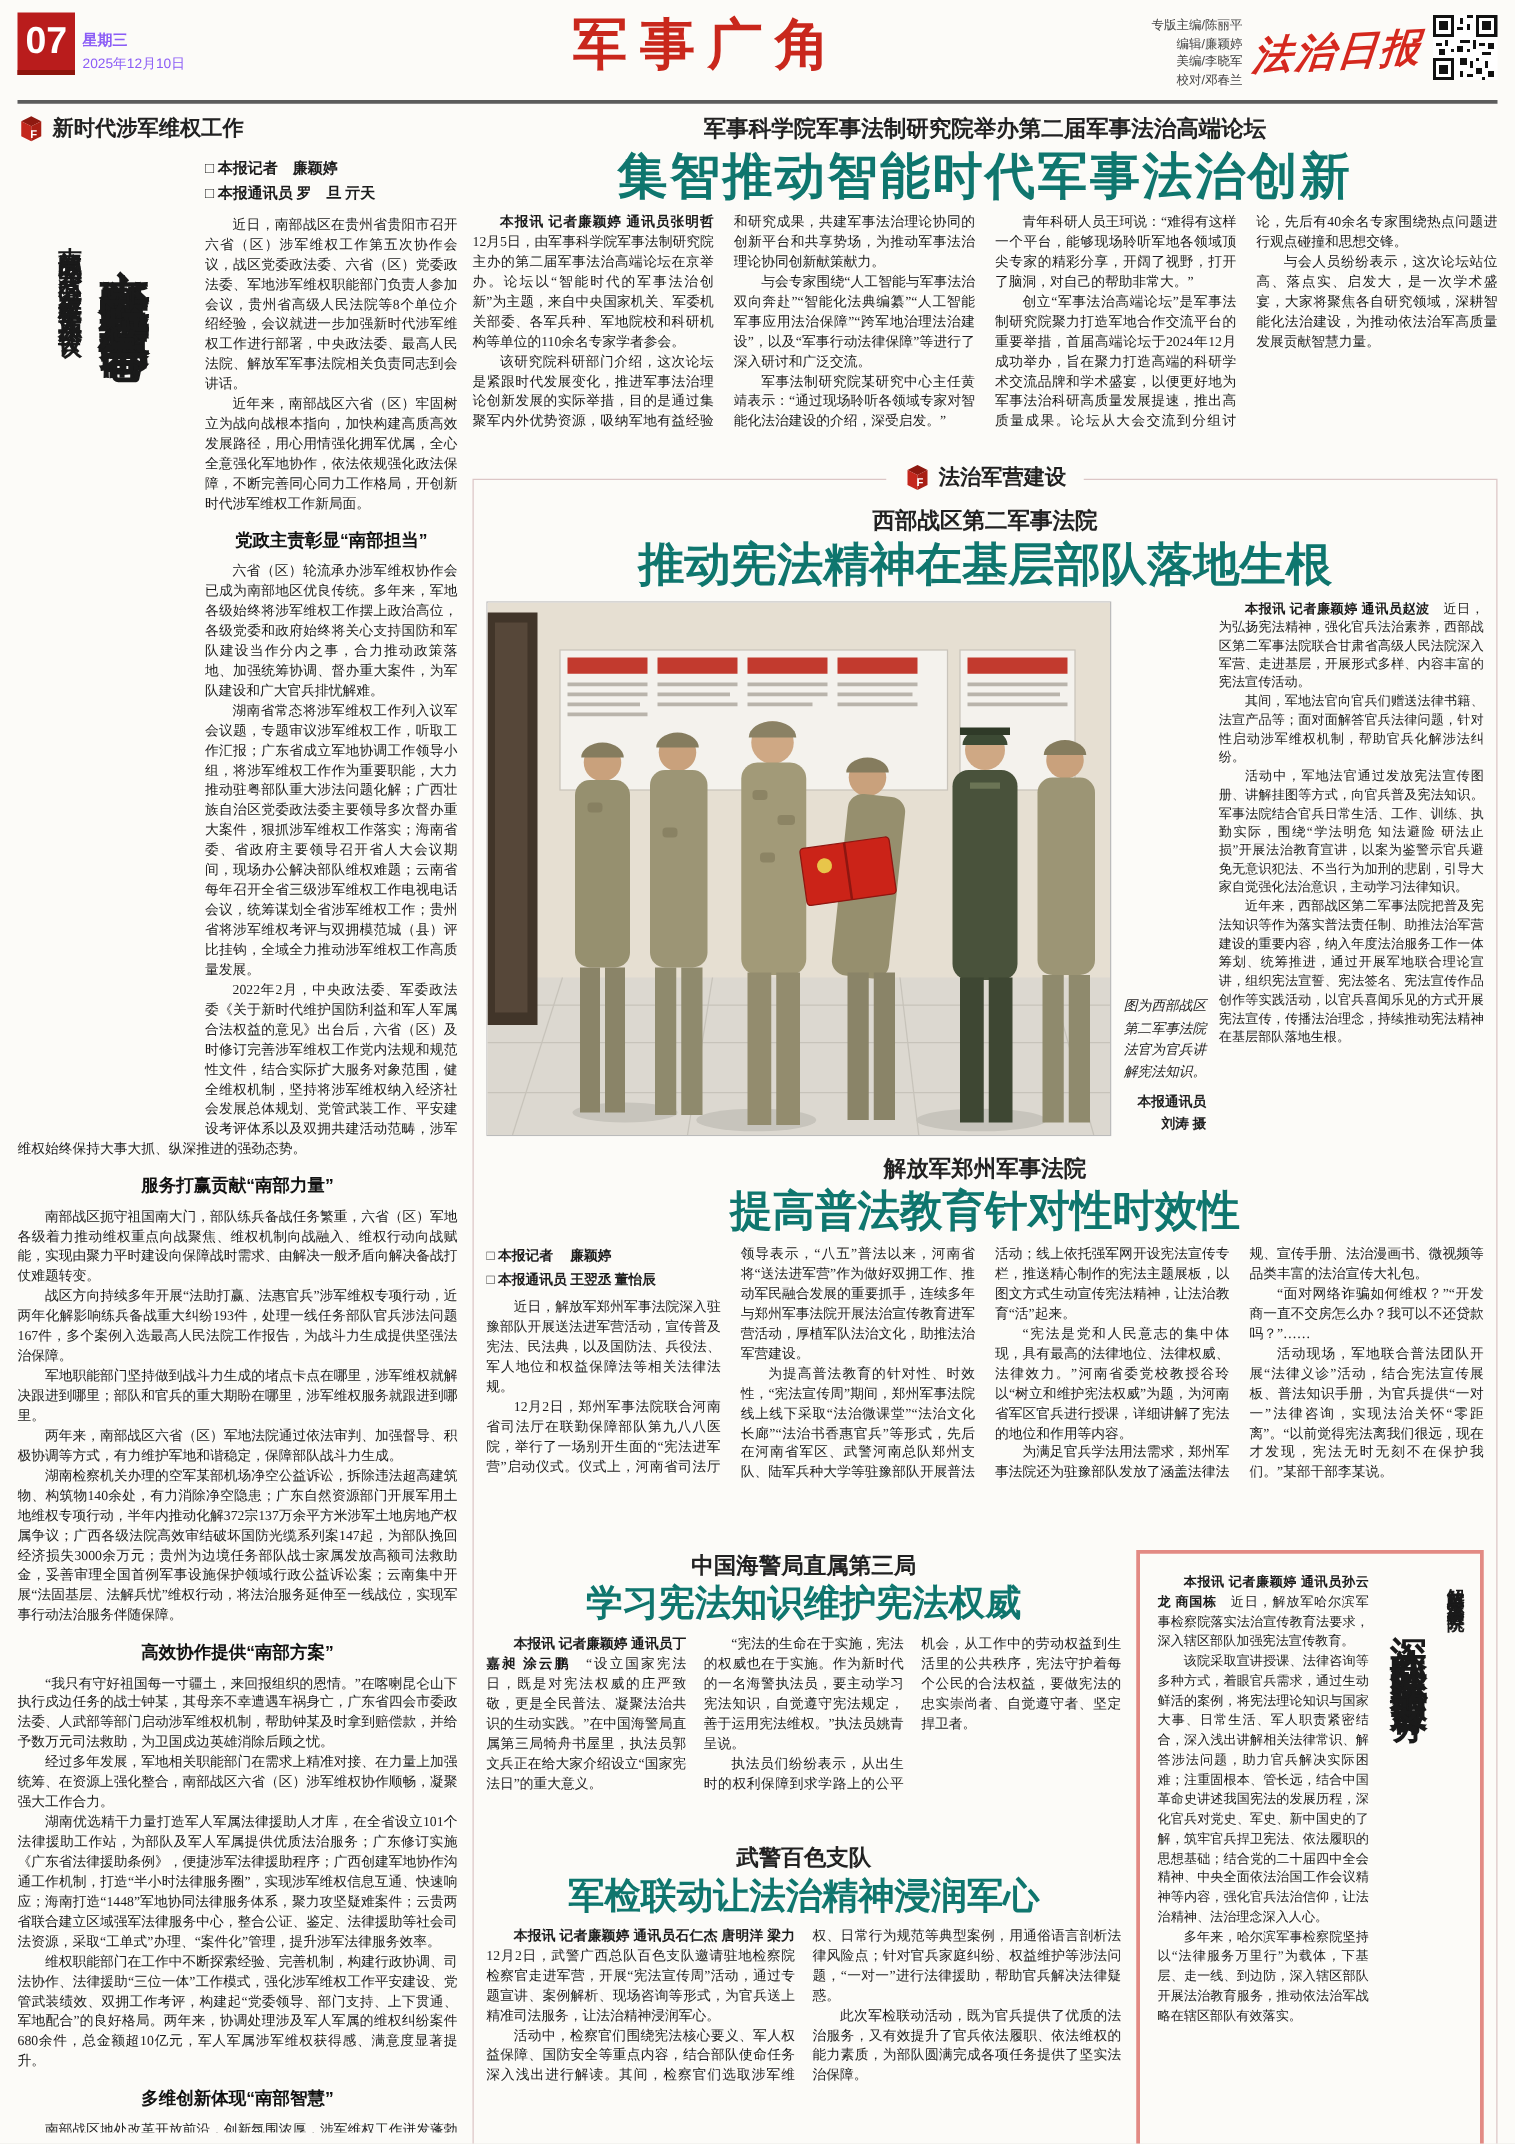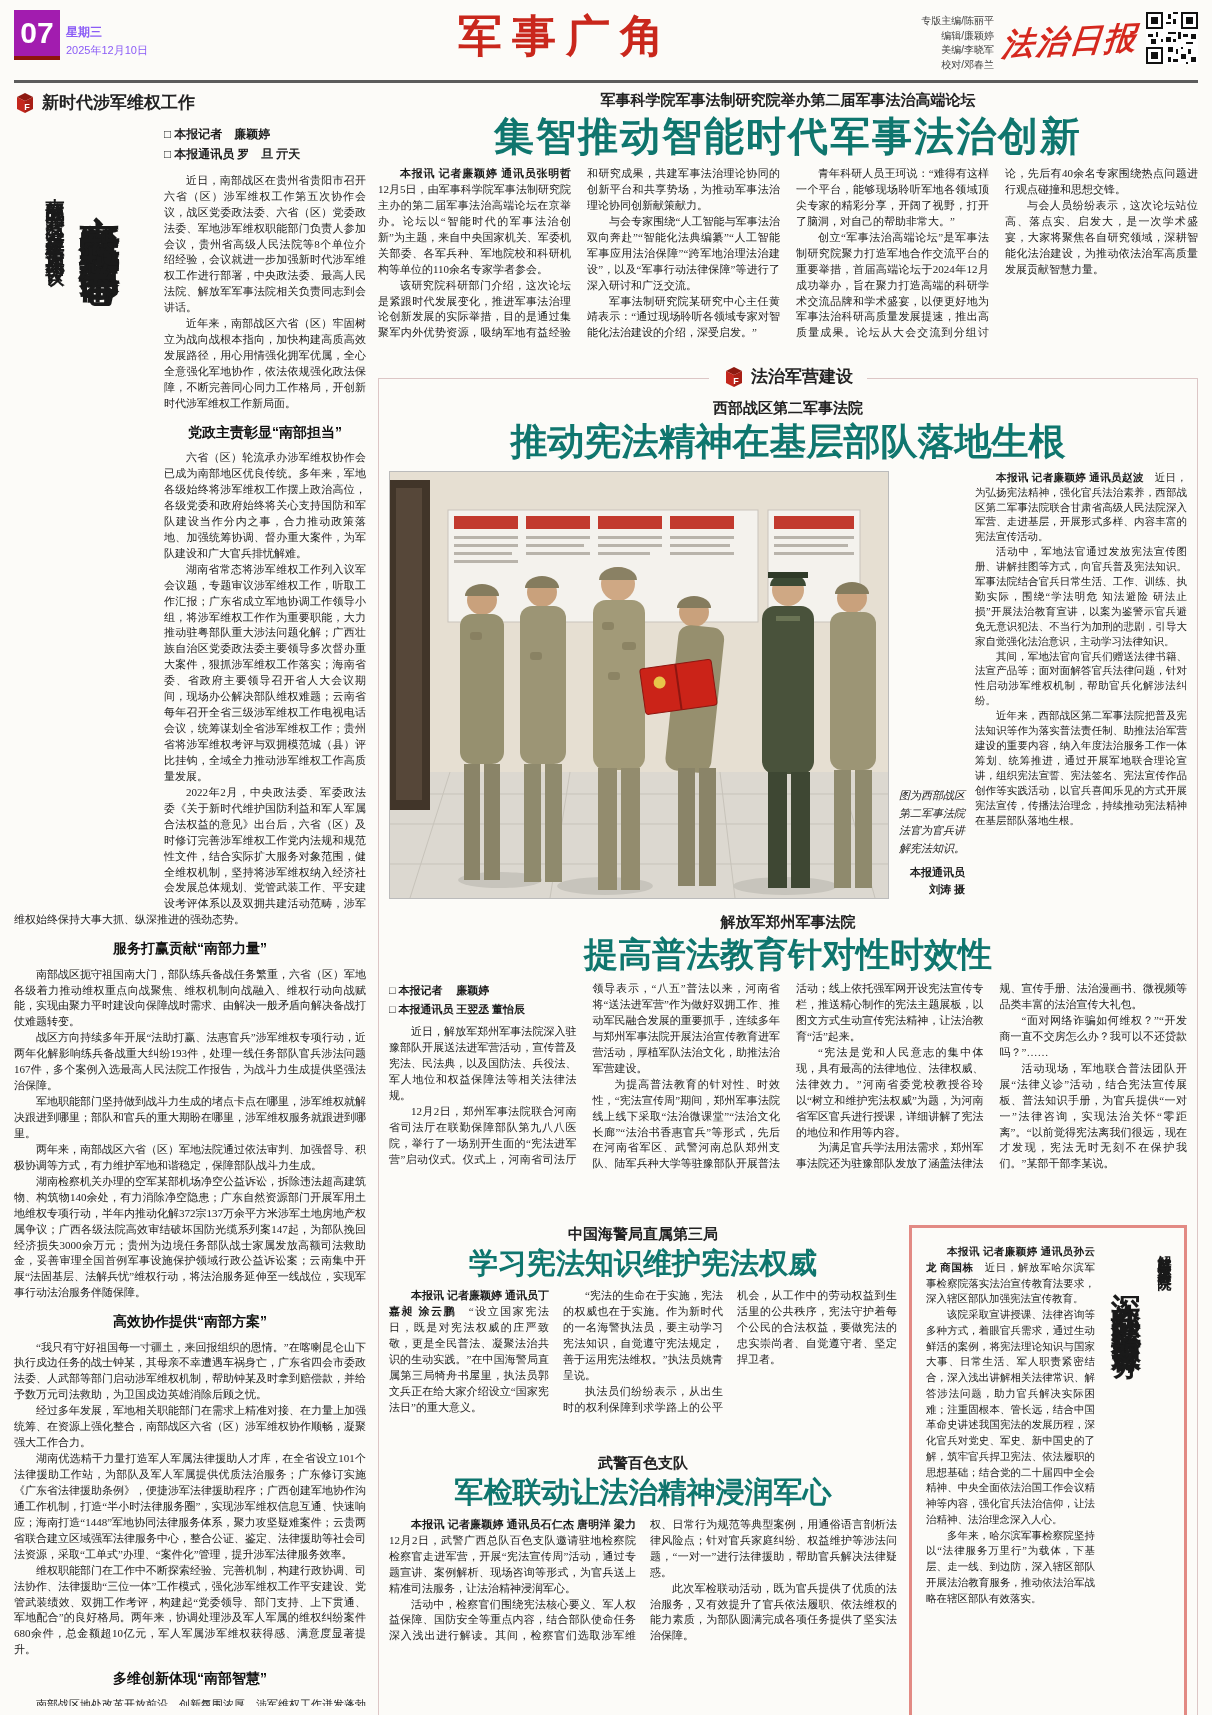--- a/index.html
+++ b/index.html
@@ -2,21 +2,21 @@
 <html><head>
 <meta charset="utf-8">
 <style>
   html,body{margin:0;padding:0;background:#e9e7e2;}
   .page{position:relative;width:1212px;height:1715px;background:#fcfbf8;margin:0 auto;
         overflow:hidden;font-family:"Liberation Serif",serif;color:#1c1c1c;}
   
   header{display:flex;align-items:flex-start;justify-content:space-between;
          padding:10px 14px 6px 14px;height:64px;}
   .ph-left{display:flex;align-items:flex-start;gap:6px;width:250px;}
-  .pn-box{width:46px;height:46px;background:#a21caf;color:#fff;font-family:"Liberation Sans",sans-serif;
+  .pn-box{width:46px;height:46px;background:#b91c1c;color:#fff;font-family:"Liberation Sans",sans-serif;
           font-weight:bold;font-size:30px;display:flex;align-items:center;justify-content:center;
           border-bottom:4px solid #8e150d;}
   .pn-meta{font-family:"Liberation Sans",sans-serif;color:#8b5cf6;margin-top:14px;}
   .pn-weekday{font-size:12px;font-weight:bold;}
   .pn-date{font-size:11px;margin-top:2px;}
   .ptitle{margin:4px 0 0 0;font-family:"Liberation Sans",sans-serif;font-weight:bold;
           font-size:44px;color:#c9271c;letter-spacing:10px;line-height:1;}
   .ph-right{display:flex;align-items:flex-start;gap:8px;width:330px;justify-content:flex-end;}
   .credits{font-family:"Liberation Sans",sans-serif;font-size:10px;color:#444;text-align:right;
            line-height:1.45;margin-top:4px;white-space:nowrap;}
@@ -39,21 +39,21 @@
   .a1-kicker{writing-mode:vertical-rl;font-family:"Liberation Sans",sans-serif;font-weight:bold;
              font-size:19px;letter-spacing:3px;color:#1a1a1a;margin-left:28px;}
   .a1-headline{writing-mode:vertical-rl;font-family:"Liberation Sans",sans-serif;font-weight:bold;
                font-size:41px;letter-spacing:4px;color:#1a1a1a;line-height:1.12;}
   .byline-block{font-weight:bold;font-size:12px;line-height:1.7;margin:2px 0 8px 0;}
   .a1-body{font-size:11px;line-height:1.45;text-align:justify;}
   .a1-body p{margin:0;text-indent:2em;}
   .a1-body h3{font-family:"Liberation Sans",sans-serif;font-size:14px;text-align:center;
               margin:10px 0 8px 0;color:#111;}
   
-  .kicker{font-family:"Liberation Sans",sans-serif;font-weight:bold;font-size:15px;
+  .kicker{font-family:"Liberation Sans",sans-serif;font-weight:bold;font-size:18px;
           text-align:center;color:#222;}
   h2.headline{font-family:"Liberation Sans",sans-serif;font-weight:bold;text-align:center;
               color:#0f766e;margin:4px 0 8px 0;line-height:1.1;}
   .a2 h2.headline{font-size:40px;letter-spacing:2px;}
   .body-cols{font-size:11px;line-height:1.45;text-align:justify;overflow:hidden;}
   .body-cols p{margin:0;text-indent:2em;}
   .lead b{font-weight:bold;}
   .cols4{columns:4;column-gap:16px;}
   .cols3{columns:3;column-gap:14px;}
   .cols2{columns:2;column-gap:14px;}
@@ -338,22 +338,22 @@
                   <rect x="465" y="298" width="17" height="118" fill="#8f8a6d"></rect>
               </g>
             </svg>
             <div class="caption">
               <div class="cap-text">图为西部战区第二军事法院法官为官兵讲解宪法知识。</div>
               <div class="credit">本报通讯员 刘涛 摄</div>
             </div>
             <div class="a3-body">
               <p class="lead"><b>本报讯 记者廉颖婷 通讯员赵波　</b><span>近日，为弘扬宪法精神，强化官兵法治素养，西部战区第二军事法院联合甘肃省高级人民法院深入军营、走进基层，开展形式多样、内容丰富的宪法宣传活动。</span></p>
               <div>
+                  <p>其间，军地法官向官兵们赠送法律书籍、法宣产品等；面对面解答官兵法律问题，针对性启动涉军维权机制，帮助官兵化解涉法纠纷。</p>
                   <p>活动中，军地法官通过发放宪法宣传图册、讲解挂图等方式，向官兵普及宪法知识。军事法院结合官兵日常生活、工作、训练、执勤实际，围绕“学法明危 知法避险 研法止损”开展法治教育宣讲，以案为鉴警示官兵避免无意识犯法、不当行为加刑的悲剧，引导大家自觉强化法治意识，主动学习法律知识。</p>
-                  <p>其间，军地法官向官兵们赠送法律书籍、法宣产品等；面对面解答官兵法律问题，针对性启动涉军维权机制，帮助官兵化解涉法纠纷。</p>
                   <p>近年来，西部战区第二军事法院把普及宪法知识等作为落实普法责任制、助推法治军营建设的重要内容，纳入年度法治服务工作一体筹划、统筹推进，通过开展军地联合理论宣讲，组织宪法宣誓、宪法签名、宪法宣传作品创作等实践活动，以官兵喜闻乐见的方式开展宪法宣传，传播法治理念，持续推动宪法精神在基层部队落地生根。</p>
                 </div>
             </div>
           </div>
         </article>
 
         <article class="a4">
           <div class="kicker">解放军郑州军事法院</div>
           <h2 class="headline">提高普法教育针对性时效性</h2>
           <div class="body-cols cols4">

